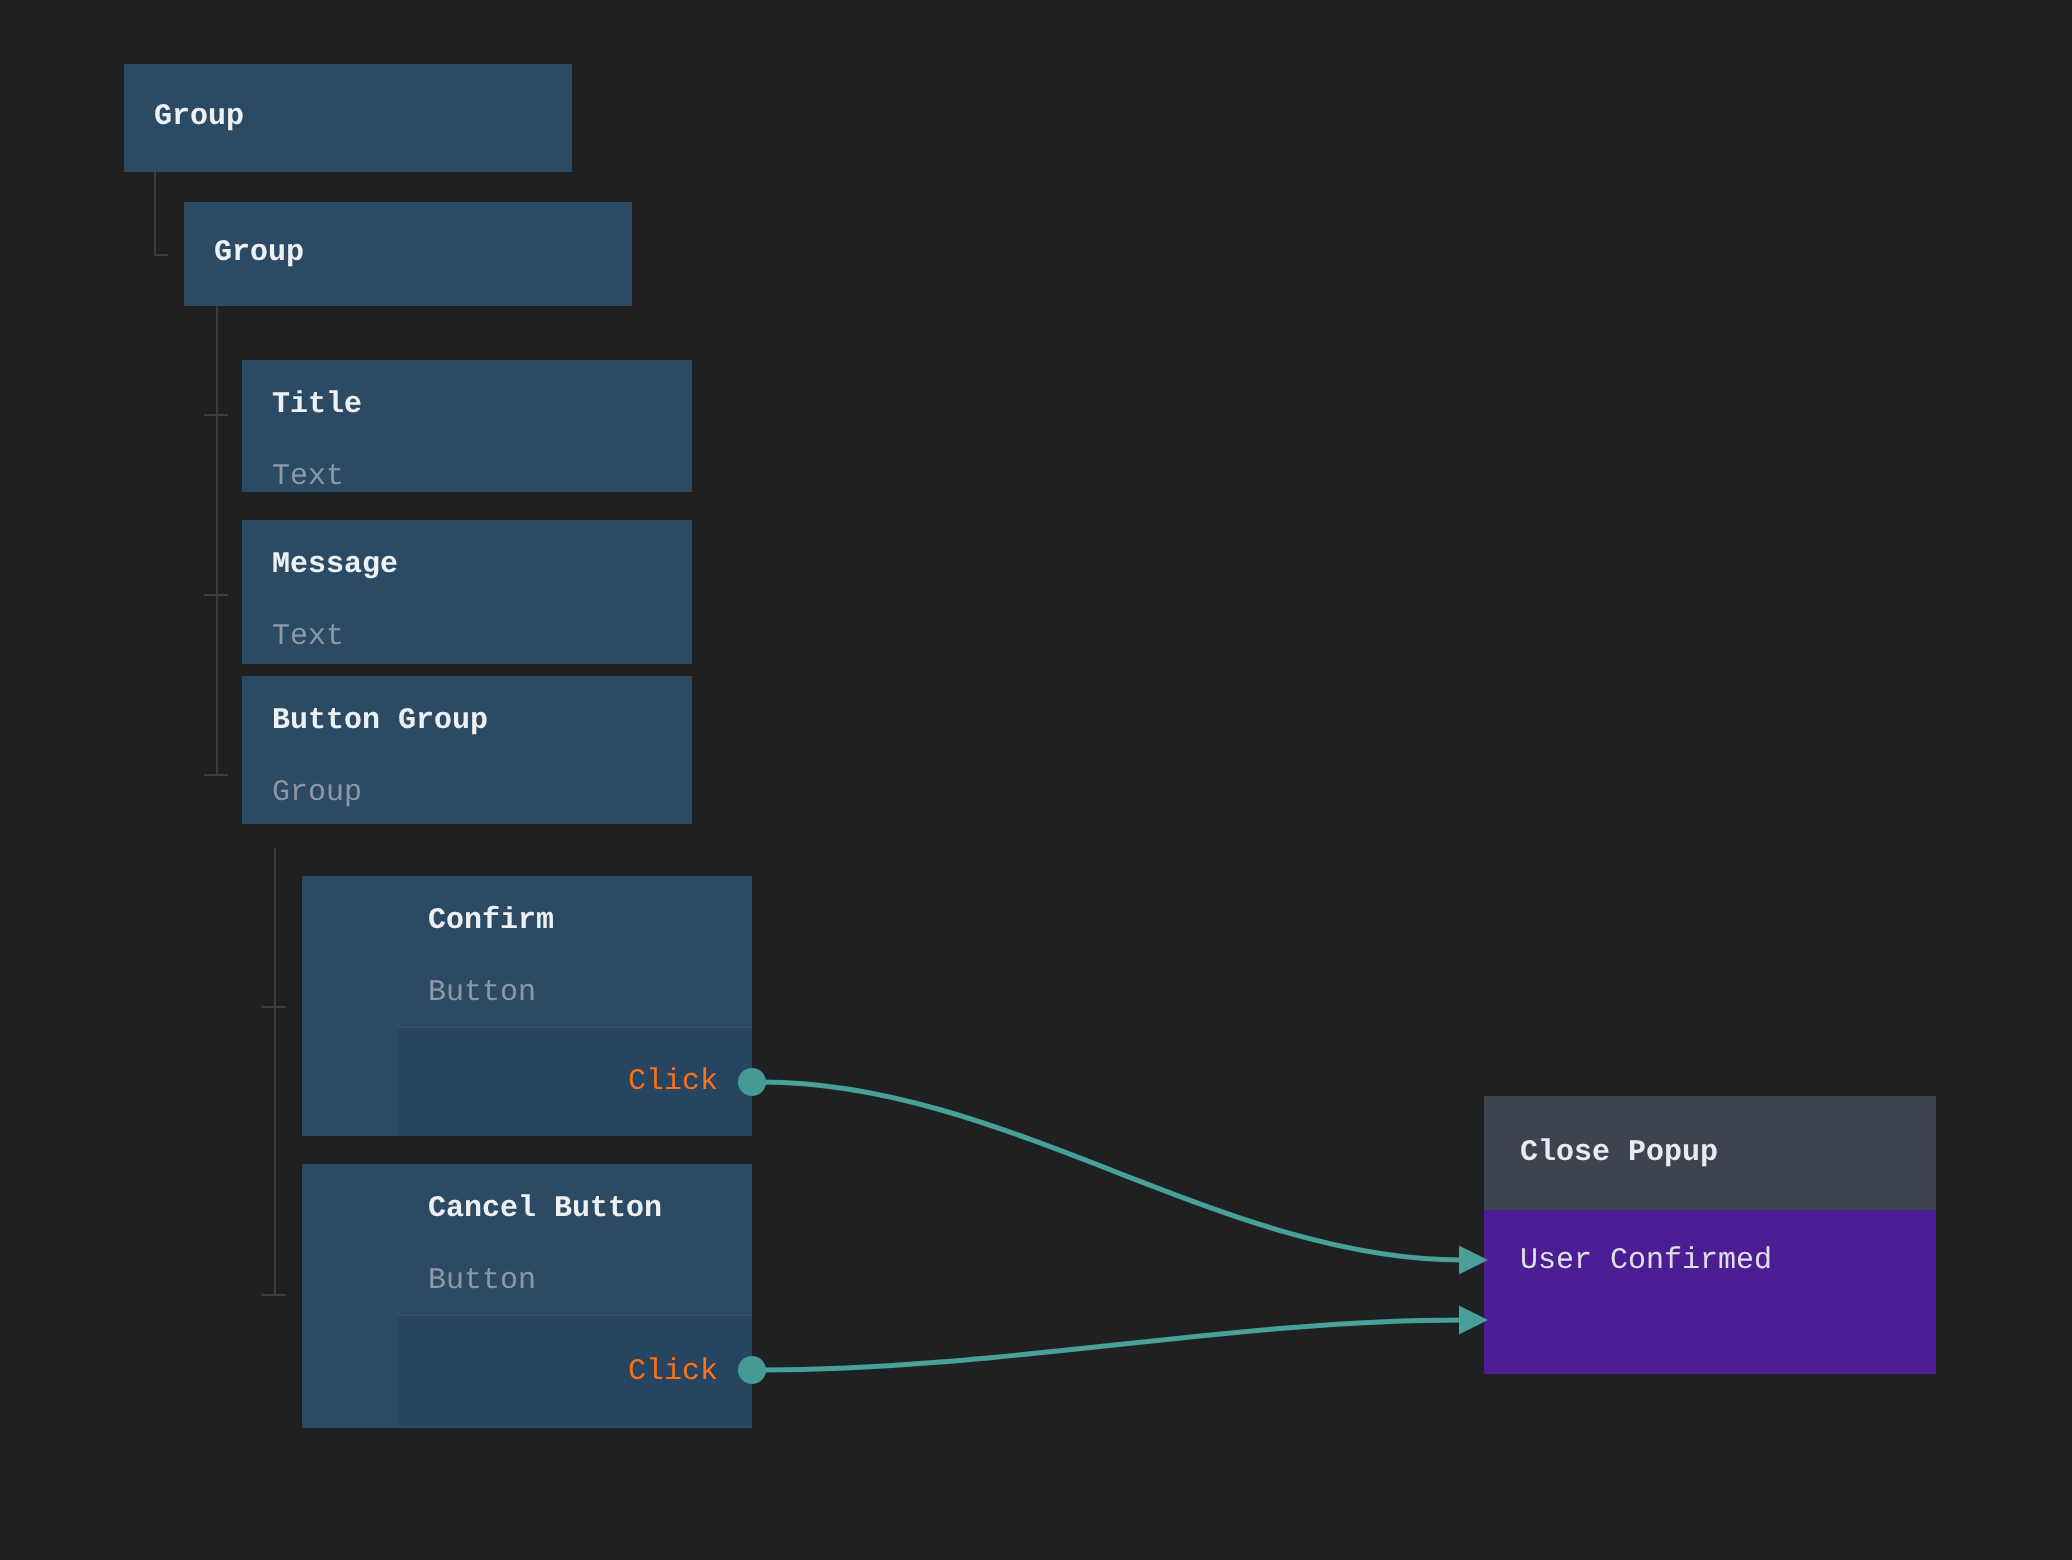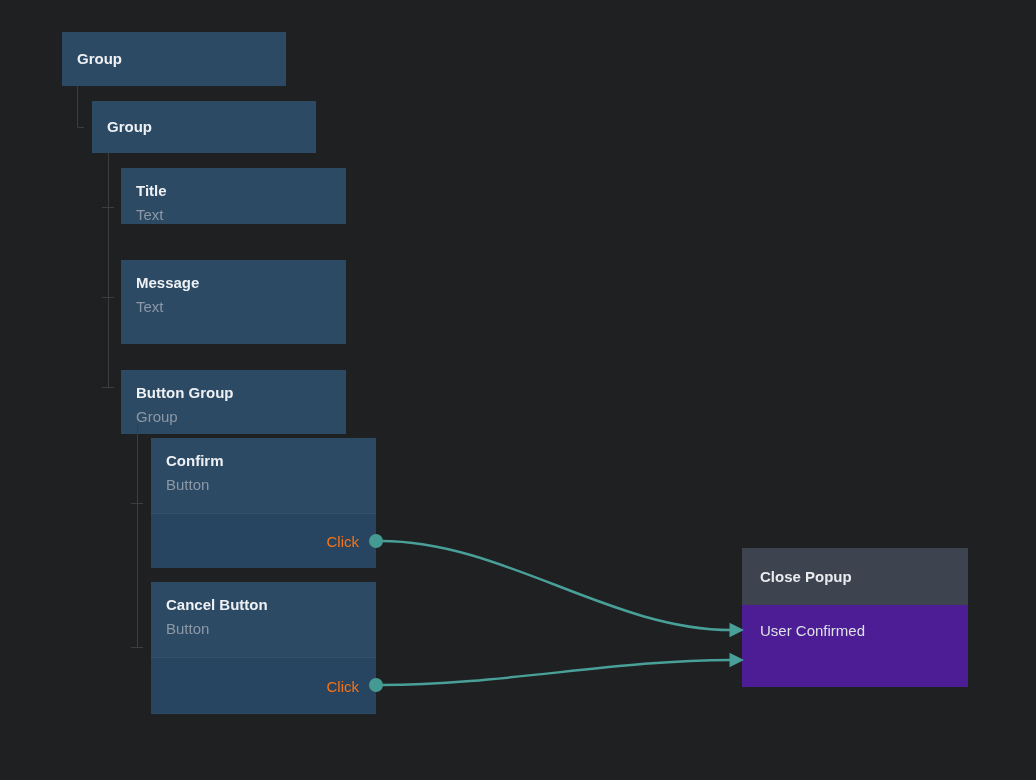--- a/index.html
+++ b/index.html
@@ -2,28 +2,28 @@
 <html><head>
 <meta charset="utf-8">
 <style>
   html, body { margin: 0; padding: 0; background: #1f2021; }
   .canvas {
     position: relative;
     width: 1036px;
     height: 780px;
     background: #1f2021;
     overflow: hidden;
-    font-family: Liberation Sans, sans-serif;
+    font-family: Liberation Mono, monospace;
     -webkit-font-smoothing: antialiased;
   }
   .node { position: absolute; box-sizing: border-box; }
-  .blue { background: #2d4a65; }
+  .blue { background: #2d4a65; padding-left: 48px; }
   .grouprow { display: flex; align-items: center; padding: 0 15px; }
   .nt { font-size: 15px; font-weight: 600; color: #eef1f4; line-height: 20px; }
-  .ns { font-size: 15px; font-weight: 400; color: #8c98a5; line-height: 20px; margin-top: 4px; }
+  .ns { font-size: 15px; font-weight: 400; color: #8c98a5; line-height: 20px; margin-top: 16px; }
   .leaf { padding: 13px 15px; }
   .head { box-sizing: border-box; height: 75px; padding: 13px 15px; }
   .prow {
     position: relative;
     box-sizing: border-box;
     background: #274560;
     border-top: 1px solid rgba(255,255,255,0.06);
   }
   .plabel {
     position: absolute;
@@ -60,31 +60,31 @@
 <div class="canvas">
 
   <div class="node blue grouprow" style="left:62px; top:32px; width:224px; height:54px;">
     <div class="nt">Group</div>
   </div>
 
   <div class="node blue grouprow" style="left:92px; top:101px; width:224px; height:52px;">
     <div class="nt">Group</div>
   </div>
 
-  <div class="node blue leaf" style="left:121px; top:168px; width:225px; height:56px;">
+  <div class="node blue leaf" style="left:121px; top:180px; width:225px; height:66px;">
     <div class="nt">Title</div>
     <div class="ns">Text</div>
   </div>
 
-  <div class="node blue leaf" style="left:121px; top:260px; width:225px; height:84px;">
+  <div class="node blue leaf" style="left:121px; top:260px; width:225px; height:72px;">
     <div class="nt">Message</div>
     <div class="ns">Text</div>
   </div>
 
-  <div class="node blue leaf" style="left:121px; top:370px; width:225px; height:64px;">
+  <div class="node blue leaf" style="left:121px; top:338px; width:225px; height:74px;">
     <div class="nt">Button Group</div>
     <div class="ns">Group</div>
   </div>
 
   <div class="node blue" style="left:151px; top:438px; width:225px; height:130px;">
     <div class="head">
       <div class="nt">Confirm</div>
       <div class="ns">Button</div>
     </div>
     <div class="prow" style="height:55px;">

